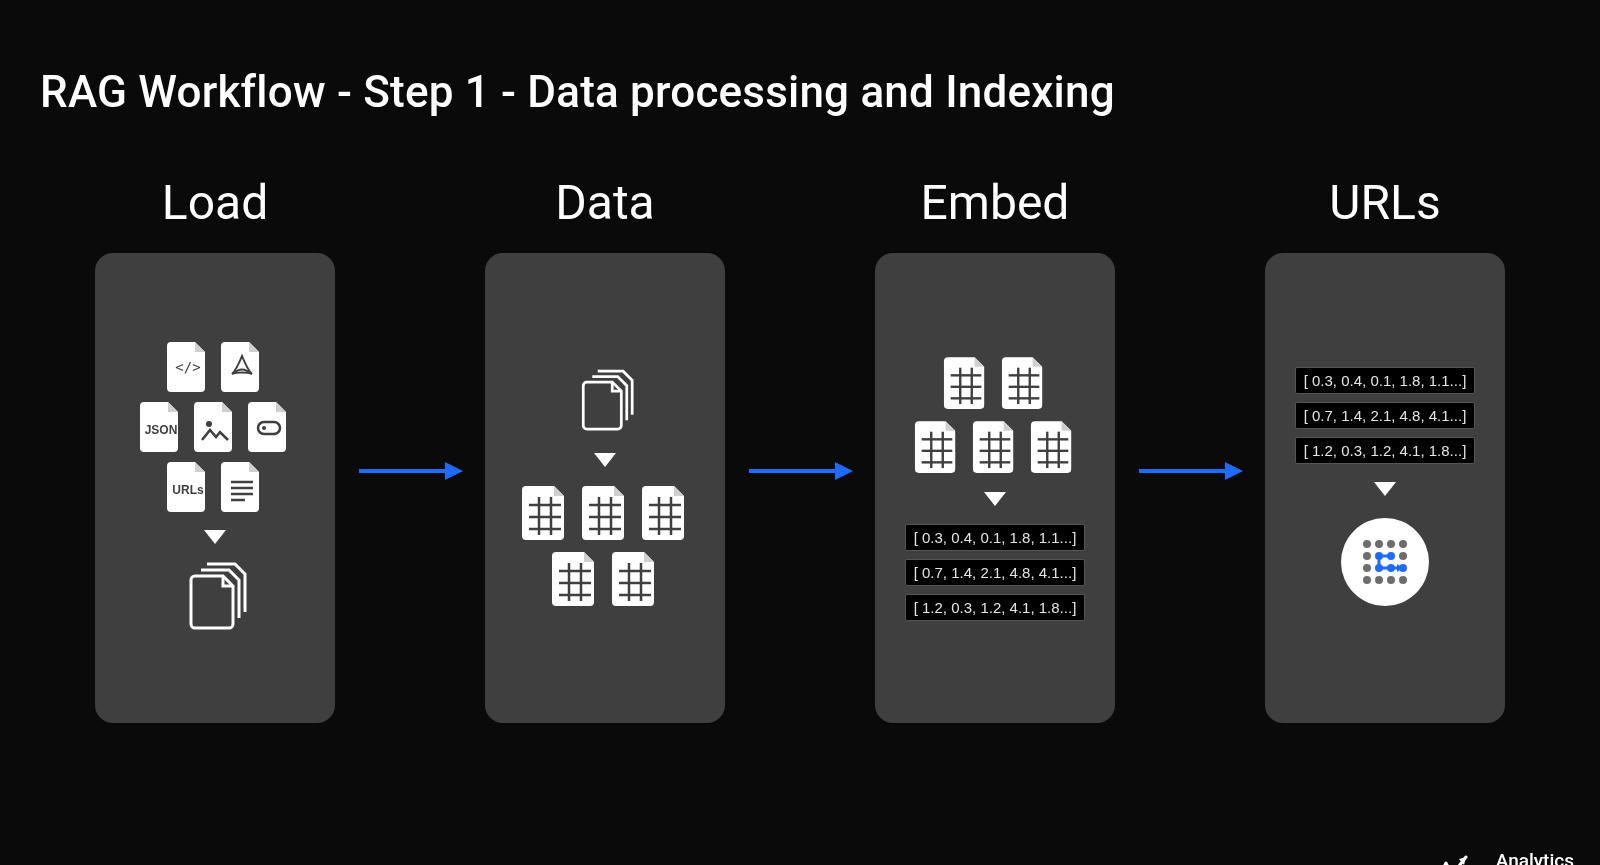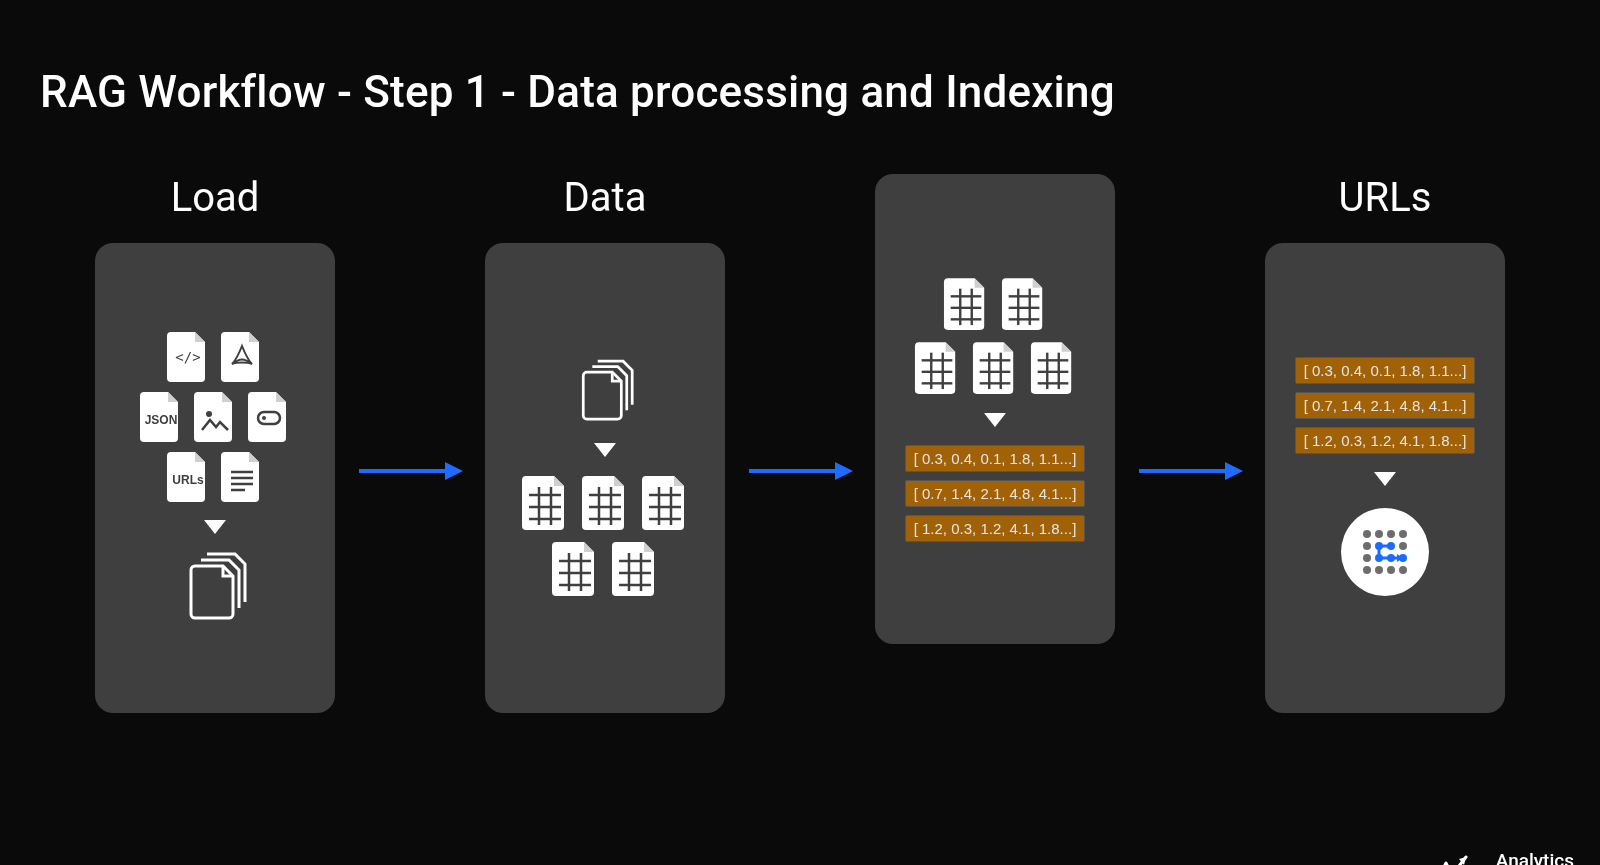--- a/index.html
+++ b/index.html
@@ -30,21 +30,21 @@
     justify-content: center;
     gap: 0;
   }
   .stage-col {
     display: flex;
     flex-direction: column;
     align-items: center;
     width: 280px;
   }
   .stage-label {
-    font-size: 40px;
+    font-size: 48px;
     font-weight: 400;
     margin-bottom: 22px;
     text-align: center;
   }
   .card {
     width: 240px;
     height: 470px;
     background: #3f3f3f;
     border-radius: 18px;
     display: flex;
@@ -70,21 +70,21 @@
     border-top: 14px solid #fff;
   }
   
   .vec-list {
     display: flex;
     flex-direction: column;
     gap: 8px;
     align-items: center;
   }
   .vec {
-    background: #a16207;
+    background: #000000;
     border: 1px solid #555;
     border-radius: 2px;
     padding: 4px 8px;
     font-size: 15px;
     color: #e5e5e5;
     white-space: nowrap;
     font-family: Arial, sans-serif;
   }
   
   .icon-cluster-row {
@@ -309,20 +309,21 @@
     </div>
 
     <div class="arrow-holder">
       <svg width="110" height="30" viewBox="0 0 110 30">
         <line x1="4" y1="15" x2="92" y2="15" stroke="#1e6bff" stroke-width="4"></line>
         <polygon points="90,6 108,15 90,24" fill="#1e6bff"></polygon>
       </svg>
     </div>
 
     <div class="stage-col">
+      <div class="stage-label">Embed</div>
       <div class="card">
 
         <div class="icon-cluster">
           <div class="icon-cluster-row">
             <span>
               <svg width="46" height="54" viewBox="0 0 48 56">
                   <path d="M5 1h28l10 10v40a4 4 0 0 1-4 4H5a4 4 0 0 1-4-4V5a4 4 0 0 1 4-4Z" fill="#fff"></path>
                   <path d="M33 1v10h10" fill="#cfcfcf"></path>
                   <g stroke="#3f3f3f" stroke-width="2.5">
                     <line x1="8" y1="20" x2="40" y2="20"></line>

